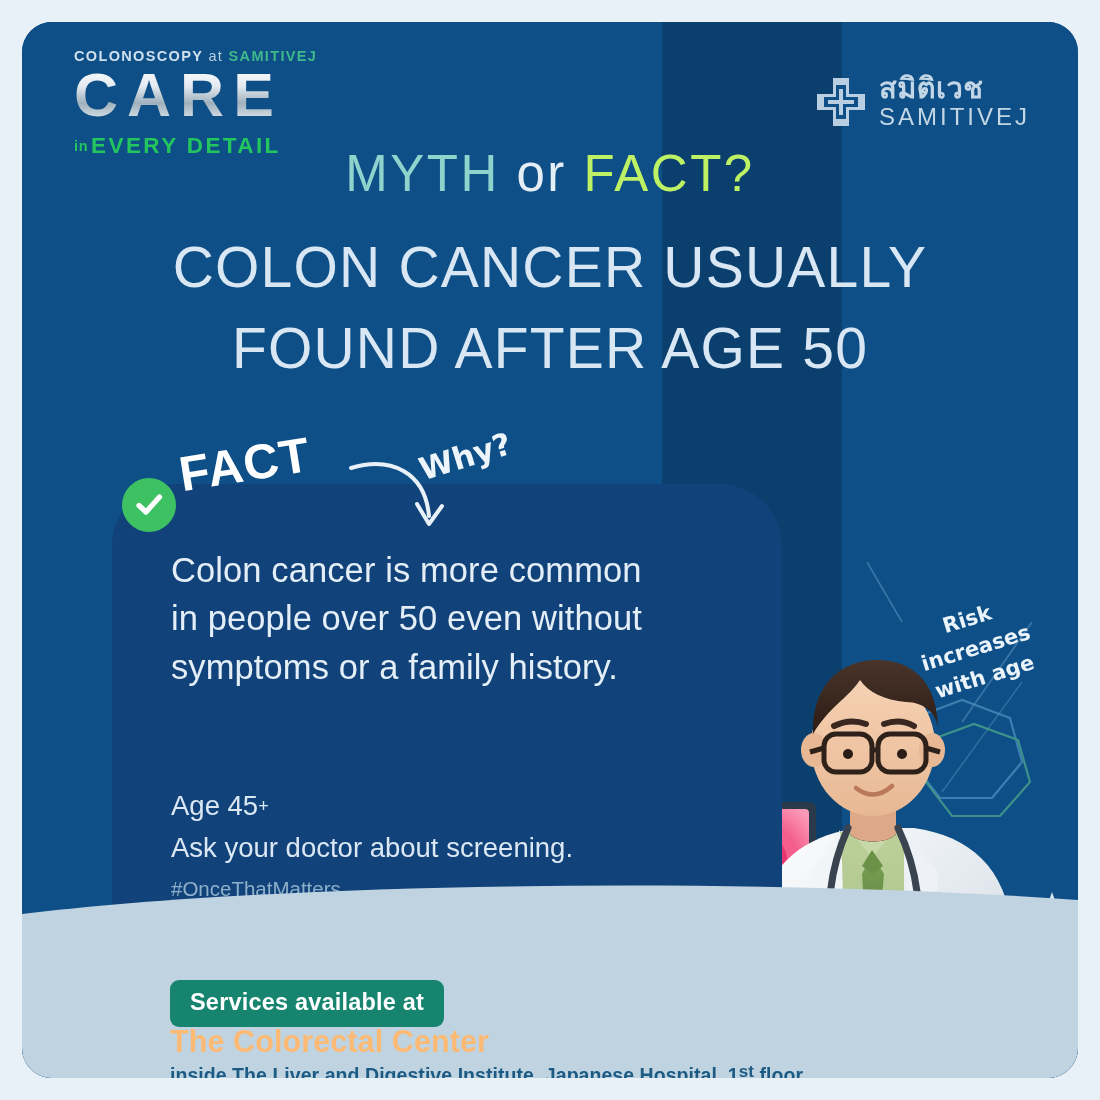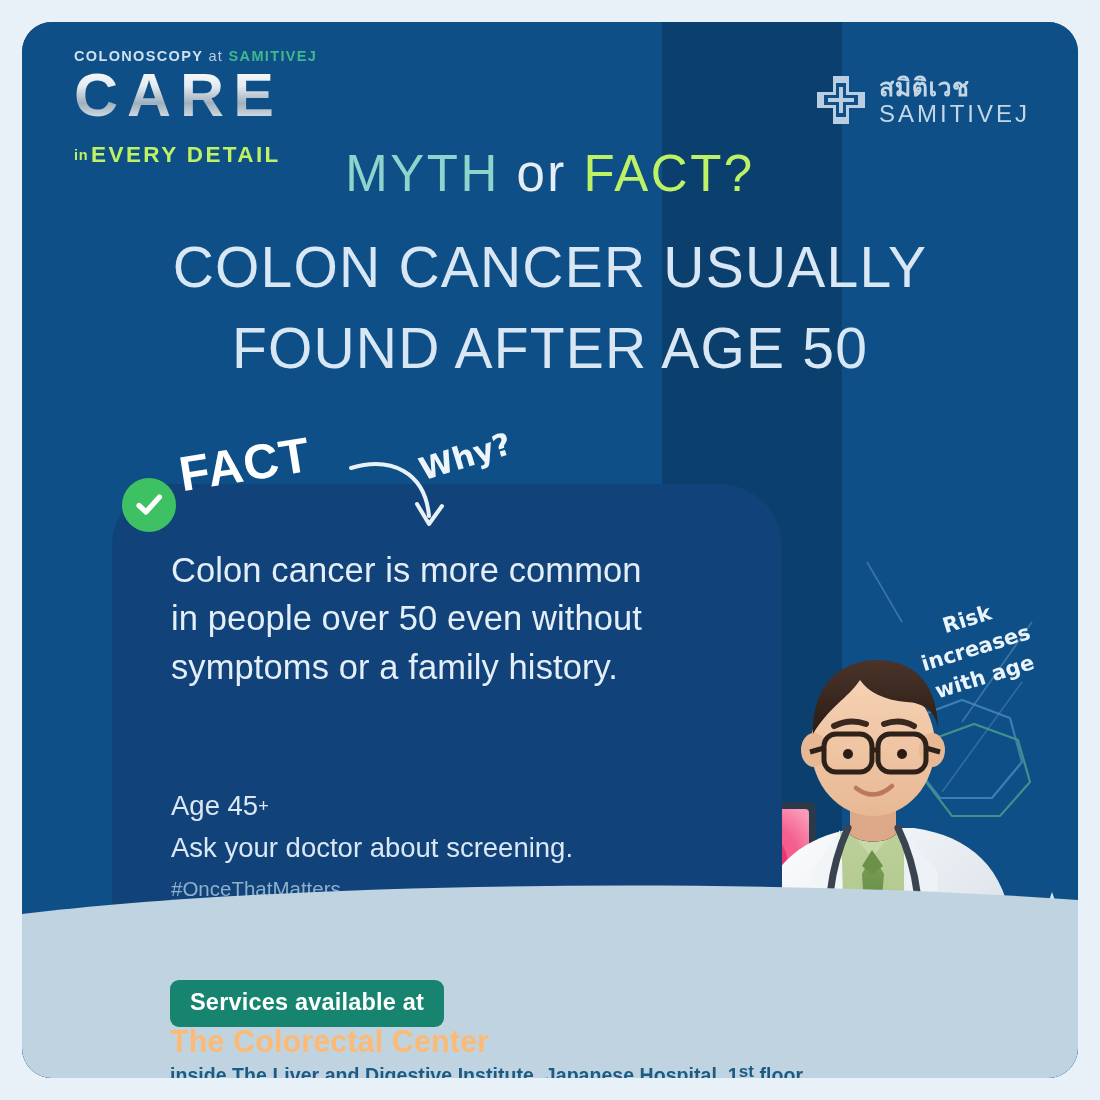--- a/index.html
+++ b/index.html
@@ -56,36 +56,36 @@
   .logo-kicker .brand { color: #3fb98b; font-weight: 700; }
   .logo-care {
     font-size: 61px; font-weight: 700; letter-spacing: 9px;
     line-height: 0.98; margin-top: 2px;
     background: linear-gradient(180deg,#ffffff 0%,#e3eaf0 34%,#9fb0bd 62%,#f2f6f9 100%);
     -webkit-background-clip: text; background-clip: text;
     -webkit-text-fill-color: transparent; color: #dfe8ef;
   }
   .logo-detail {
     font-size: 22.5px; font-weight: 700; letter-spacing: 2.4px;
-    margin-top: 16px; color: #bef264; white-space: nowrap;
+    margin-top: 7px; color: #22c55e; white-space: nowrap;
   }
   .logo-detail .in {
     font-size: 14.5px; font-weight: 700; letter-spacing: .6px;
     vertical-align: 2px; margin-right: 3px;
   }
 
   
   .samitivej {
     position: absolute; right: 48px; top: 52px;
     display: flex; align-items: center; gap: 12px;
   }
   .sam-cross { width: 52px; height: 52px; flex: 0 0 auto; }
   .sam-words { line-height: 1; }
   .sam-thai {
-    font-size: 25px; font-weight: 700; color: #c3d6e6;
+    font-size: 29px; font-weight: 700; color: #c3d6e6;
     letter-spacing: .5px;
   }
   .sam-en {
     font-size: 24px; font-weight: 400; color: #c3d6e6;
     letter-spacing: 3.0px; margin-top: 2px;
   }
 
   
   .myth-line {
     position: absolute; left: 0; right: 0; top: 122px;

